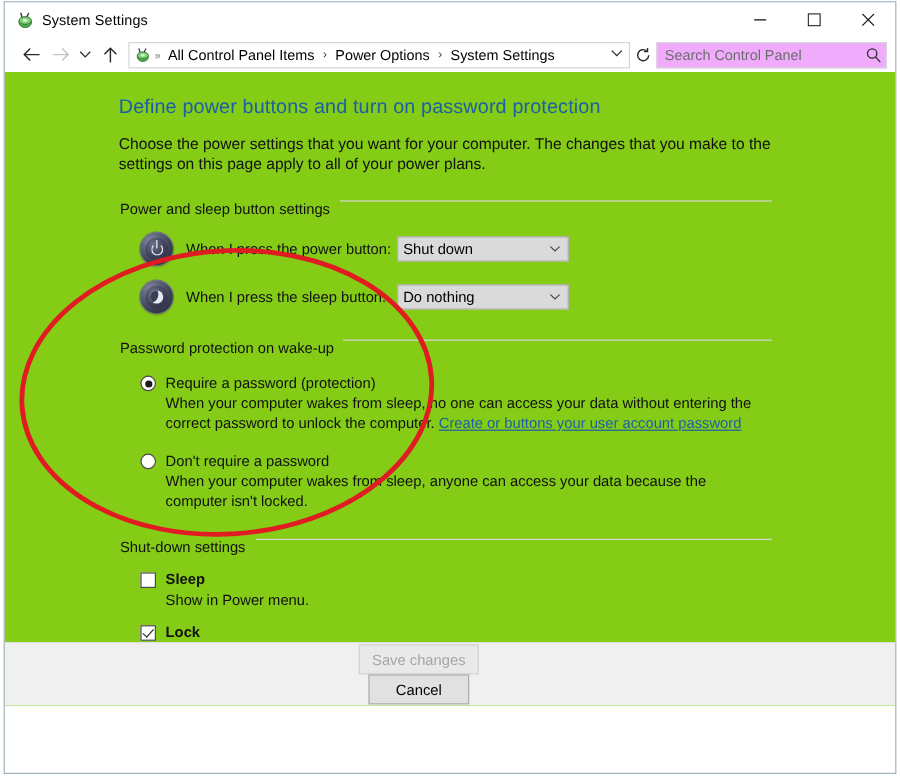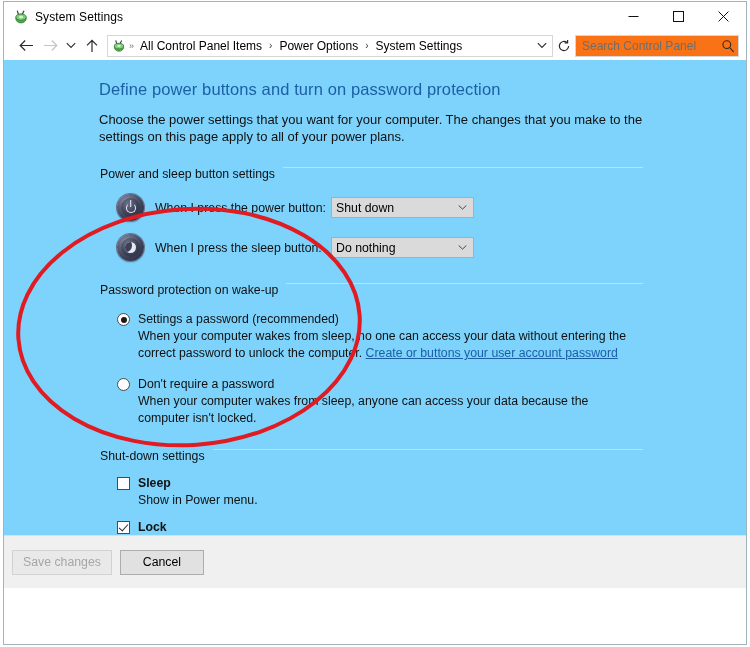--- a/index.html
+++ b/index.html
@@ -140,24 +140,24 @@
     height: 22px;
     display: flex;
     align-items: center;
     justify-content: center;
     font-size: 13px;
     color: #2b2b2b;
     cursor: default;
     flex: none;
   }
   .searchbox {
-    width: 164px;
+    width: 192px;
     height: 22px;
     border: 1px solid #d6d6d6;
-    background: #f97316;
+    background: #f0abfc;
     display: flex;
     align-items: center;
     box-sizing: border-box;
     margin-right: 7px;
     flex: none;
   }
   .searchbox input {
     border: 0;
     outline: 0;
     flex: 1;
@@ -176,21 +176,21 @@
     justify-content: center;
     color: #2b2b2b;
     font-size: 12px;
     cursor: default;
   }
 
   
   .content {
     position: relative;
     height: 528px;
-    background: #7dd3fc;
+    background: #84cc16;
     box-sizing: border-box;
     padding: 20px 0 0 0;
     overflow: hidden;
   }
   .page-title {
     color: #1d5fa6;
     font-size: 16.5px;
     margin: 0 0 0 95px;
     font-weight: normal;
     letter-spacing: 0.1px;
@@ -399,23 +399,24 @@
 
   
   .footer {
     position: absolute;
     left: 0; right: 0; bottom: 0;
     height: 53px;
     background: #f0f0f0;
     border-top: 1px solid #dfdfdf;
     display: flex;
     align-items: center;
-    justify-content: flex-start;
+    justify-content: center;
     padding-right: 60px;
     box-sizing: border-box;
+    flex-direction: column;
   }
   .btn {
     min-width: 84px;
     height: 25px;
     font-family: "Liberation Sans", sans-serif;
     font-size: 12.3px;
     border: 1px solid #adadad;
     background: #e1e1e1;
     color: #000;
     border-radius: 0;
@@ -592,21 +593,21 @@
     <div class="group">
       <div class="group-header">
         <span class="lbl">Password protection on wake-up</span>
         <span class="rule"></span>
       </div>
 
       <div class="opt-block">
         <div class="opt-row">
           <span class="radio checked"></span>
           <span class="opt-text">
-            <div class="opt-title">Settings a password (recommended)</div>
+            <div class="opt-title">Require a password (protection)</div>
             <div class="opt-desc"><span>When your computer wakes from sleep, no one can access your data without entering the correct password to unlock the computer. </span><span class="link">Create or buttons your user account password</span></div>
           </span>
         </div>
 
         <div class="opt-row second">
           <span class="radio"></span>
           <span class="opt-text">
             <div class="opt-title">Don't require a password</div>
             <div class="opt-desc">When your computer wakes from sleep, anyone can access your data because the computer isn't locked.</div>
           </span>

